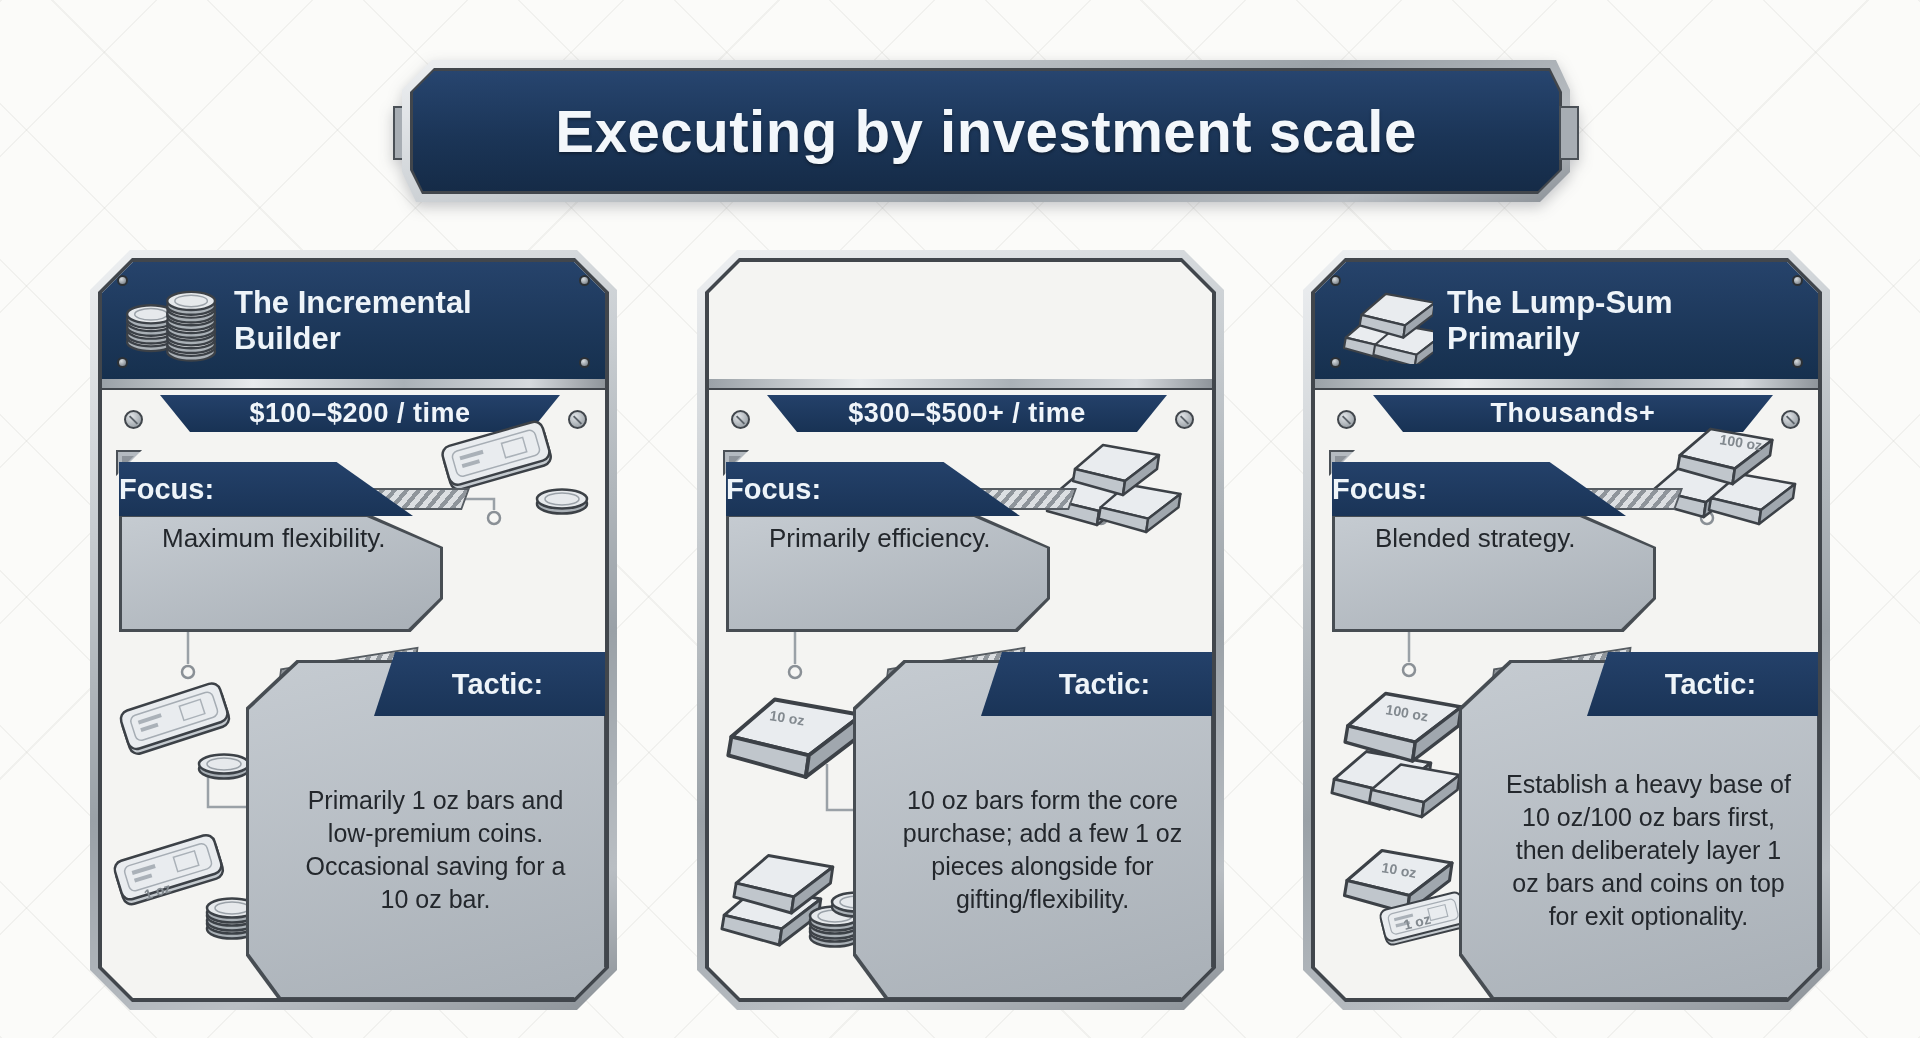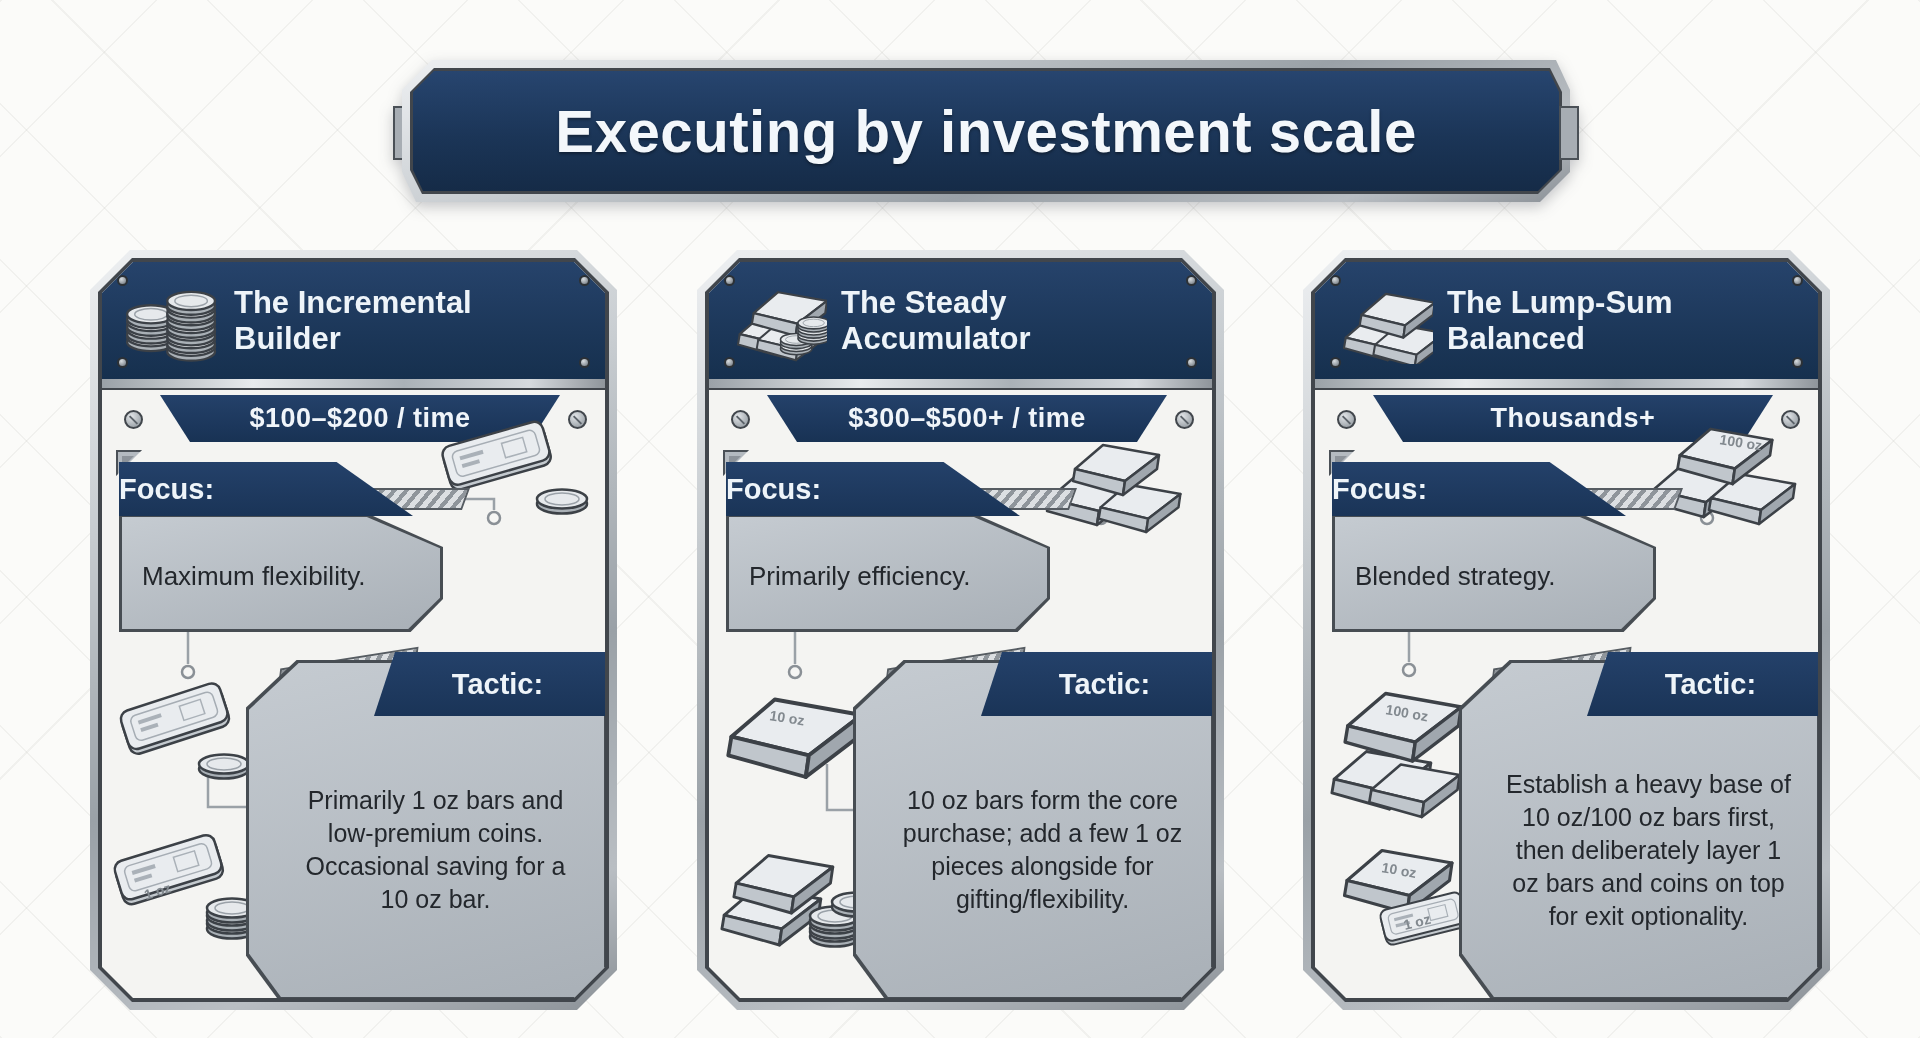--- a/index.html
+++ b/index.html
@@ -45,21 +45,21 @@
     clip-path:polygon(26px 0,calc(100% - 26px) 0,100% 26px,100% 100%,0 100%,0 26px);
     display:flex; align-items:center; padding:0 16px 0 22px; gap:14px; z-index:2; }
   .hd-strip{ position:absolute; left:0; right:0; top:117px; height:11px;
     background:linear-gradient(90deg,#9aa1a7,#e8ebed 30%,#aab1b7 60%,#d6dade 85%,#8f959b); border-bottom:2px solid #41464c; z-index:2; }
   .hd-title{ font-size:31px; font-weight:700; color:#eef4f9; line-height:1.15; max-width:330px; }
   .hd-icon{ width:96px; height:86px; flex:0 0 auto; }
   .rivet{ position:absolute; width:11px; height:11px; border-radius:50%; border:2px solid #2c3136;
     background:radial-gradient(circle at 35% 30%,#d9dde0,#868d94 75%); }
   .r-tl{ left:15px; top:13px; } .r-bl{ left:15px; bottom:11px; } .r-tr{ right:15px; top:13px; } .r-br{ right:15px; bottom:11px; }
 
-  .band{ position:absolute; left:58px; top:133px; width:400px; height:47px; background:linear-gradient(180deg,#24416a,#183254);
+  .band{ position:absolute; left:58px; top:133px; width:400px; height:37px; background:linear-gradient(180deg,#24416a,#183254);
     clip-path:polygon(0 0,100% 0,92.5% 100%,7.5% 100%); z-index:3;
     display:flex; align-items:center; justify-content:center; }
   .band span{ font-size:27px; font-weight:700; color:#f0f5fa; letter-spacing:.5px; }
 
   .screw{ position:absolute; width:19px; height:19px; border-radius:50%; border:2px solid #41464c;
     background:radial-gradient(circle at 35% 30%,#e3e6e9,#9aa1a7 80%); z-index:6; }
   .screw::after{ content:""; position:absolute; left:2px; top:6.5px; width:11px; height:2px; background:#5c636a; transform:rotate(45deg); }
   .s-left{ left:22px; top:148px; } .s-right{ left:466px; top:148px; }
 
   .fold{ position:absolute; left:14px; top:188px; width:26px; height:26px; background:#b4bac0; border:2px solid #4a5056;
@@ -70,21 +70,21 @@
   .hatch-focus{ left:236px; top:226px; width:128px; transform:skewX(-20deg); }
   .hatch-tactic{ left:176px; top:396px; width:140px; transform:rotate(-9deg) skewX(-16deg); }
 
   .tab-focus{ position:absolute; left:17px; top:200px; width:294px; height:54px; background:linear-gradient(180deg,#24416a,#1a3457);
     clip-path:polygon(0 0,74% 0,100% 100%,0 100%); z-index:5; display:flex; align-items:center; }
   .tab-focus span{ font-size:29px; font-weight:700; color:#eef4f9; }
   .panel-focus{ position:absolute; left:17px; top:252px; width:324px; height:118px; background:#474d53;
     clip-path:polygon(0 0,77% 0,100% 28%,100% 72%,90% 100%,0 100%); z-index:4; }
   .panel-focus .panel-in{ position:absolute; inset:3px; background:var(--panelg);
     clip-path:polygon(0 0,77% 0,100% 28%,100% 72%,90% 100%,0 100%);
-    display:flex; align-items:center; padding:6px 18px 0 20px; }
+    display:flex; align-items:flex-start; padding:6px 18px 0 40px; }
   .focus-text{ font-size:26px; color:#23272c; }
 
   .tab-tactic{ position:absolute; left:272px; top:390px; width:233px; height:64px; background:linear-gradient(180deg,#24416a,#1a3457);
     clip-path:polygon(9% 0,100% 0,100% 100%,0 100%); z-index:5; display:flex; align-items:center; justify-content:center; }
   .tab-tactic span{ font-size:29px; font-weight:700; color:#eef4f9; padding-left:14px; }
   .panel-tactic{ position:absolute; left:144px; top:398px; width:361px; height:340px; background:#474d53;
     clip-path:polygon(14% 0,100% 0,100% 100%,9% 100%,0 87%,0 14%); z-index:4; }
   .panel-tactic .panel-in{ position:absolute; inset:3px; background:var(--panelg);
     clip-path:polygon(14% 0,100% 0,100% 100%,9% 100%,0 87%,0 14%);
     display:flex; align-items:center; justify-content:center; padding:62px 24px 22px 42px; }
@@ -228,39 +228,20 @@
   <div class="frame"></div>
   <div class="frame-line"></div>
   <div class="card-body">
     <svg class="connectors">
       <path d="M356,237 H392 V248"></path>
         <circle cx="392" cy="256" r="6"></circle>
       <path d="M86,358 V402"></path>
         <circle cx="86" cy="410" r="6"></circle>
       <path d="M118,502 V548 H170"></path>
     </svg>
-    <div class="hd">
-      <span class="rivet r-tl"></span>
-      <span class="rivet r-bl"></span>
-      <span class="rivet r-tr"></span>
-      <span class="rivet r-br"></span>
-      <div class="hd-icon">
-        <svg viewBox="0 0 110 90" width="96" height="86">
-          <use href="#loaf" transform="translate(2,26)"></use>
-          <use href="#loaf" transform="translate(24,36) scale(.9)"></use>
-          <use href="#loaf" transform="translate(18,2)"></use>
-          <use href="#coin" transform="translate(56,66) scale(.72)"></use>
-          <use href="#coin" transform="translate(56,59) scale(.72)"></use>
-          <use href="#coin" transform="translate(76,54) scale(.72)"></use>
-          <use href="#coin" transform="translate(76,47) scale(.72)"></use>
-          <use href="#coin" transform="translate(76,40) scale(.72)"></use>
-        </svg>
-      </div>
-      <div class="hd-title">The Steady Accumulator</div>
-    </div>
     <div class="hd-strip"></div>
     <div class="screw s-left"></div>
     <div class="screw s-right"></div>
     <div class="band">
       <span>$300–$500+ / time</span>
     </div>
     <div class="fold"></div>
     <div class="hatch hatch-focus"></div>
     <div class="tab-focus">
       <span>Focus:</span>
@@ -318,21 +299,21 @@
       <span class="rivet r-bl"></span>
       <span class="rivet r-tr"></span>
       <span class="rivet r-br"></span>
       <div class="hd-icon">
         <svg viewBox="0 0 110 90" width="96" height="86">
           <use href="#loaf" transform="translate(2,30)"></use>
           <use href="#loaf" transform="translate(36,40) scale(.95)"></use>
           <use href="#loaf" transform="translate(20,4)"></use>
         </svg>
       </div>
-      <div class="hd-title">The Lump-Sum Balanced</div>
+      <div class="hd-title">The Lump-Sum Primarily</div>
     </div>
     <div class="hd-strip"></div>
     <div class="screw s-left"></div>
     <div class="screw s-right"></div>
     <div class="band">
       <span>Thousands+</span>
     </div>
     <div class="fold"></div>
     <div class="hatch hatch-focus"></div>
     <div class="tab-focus">

